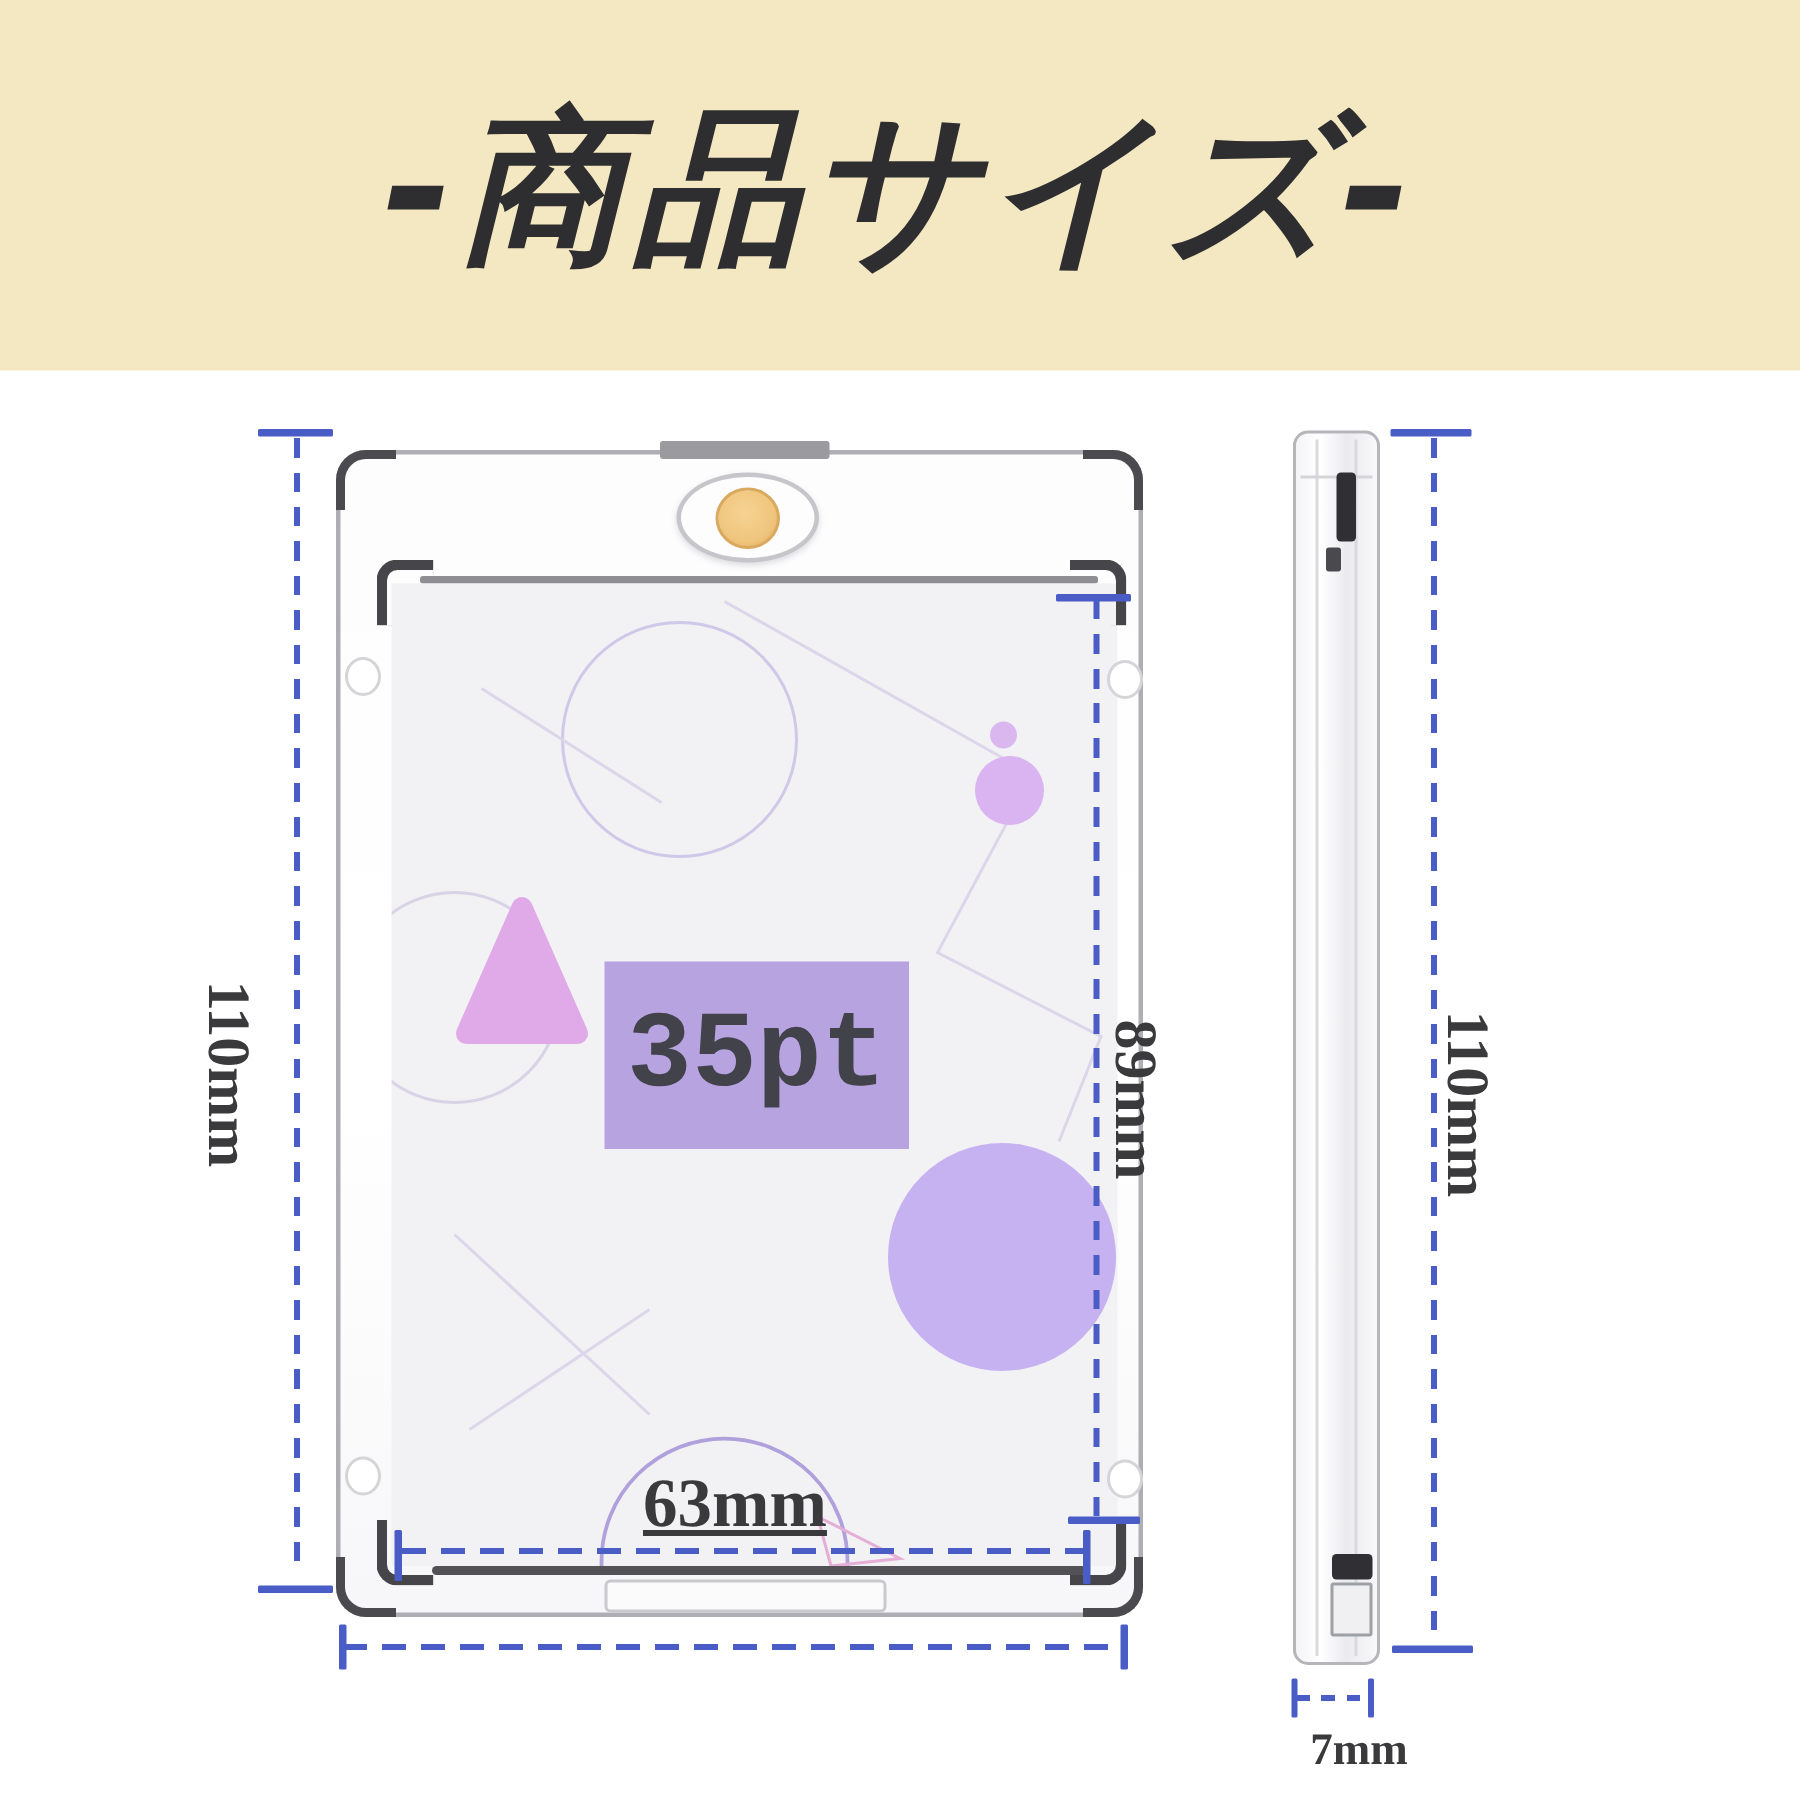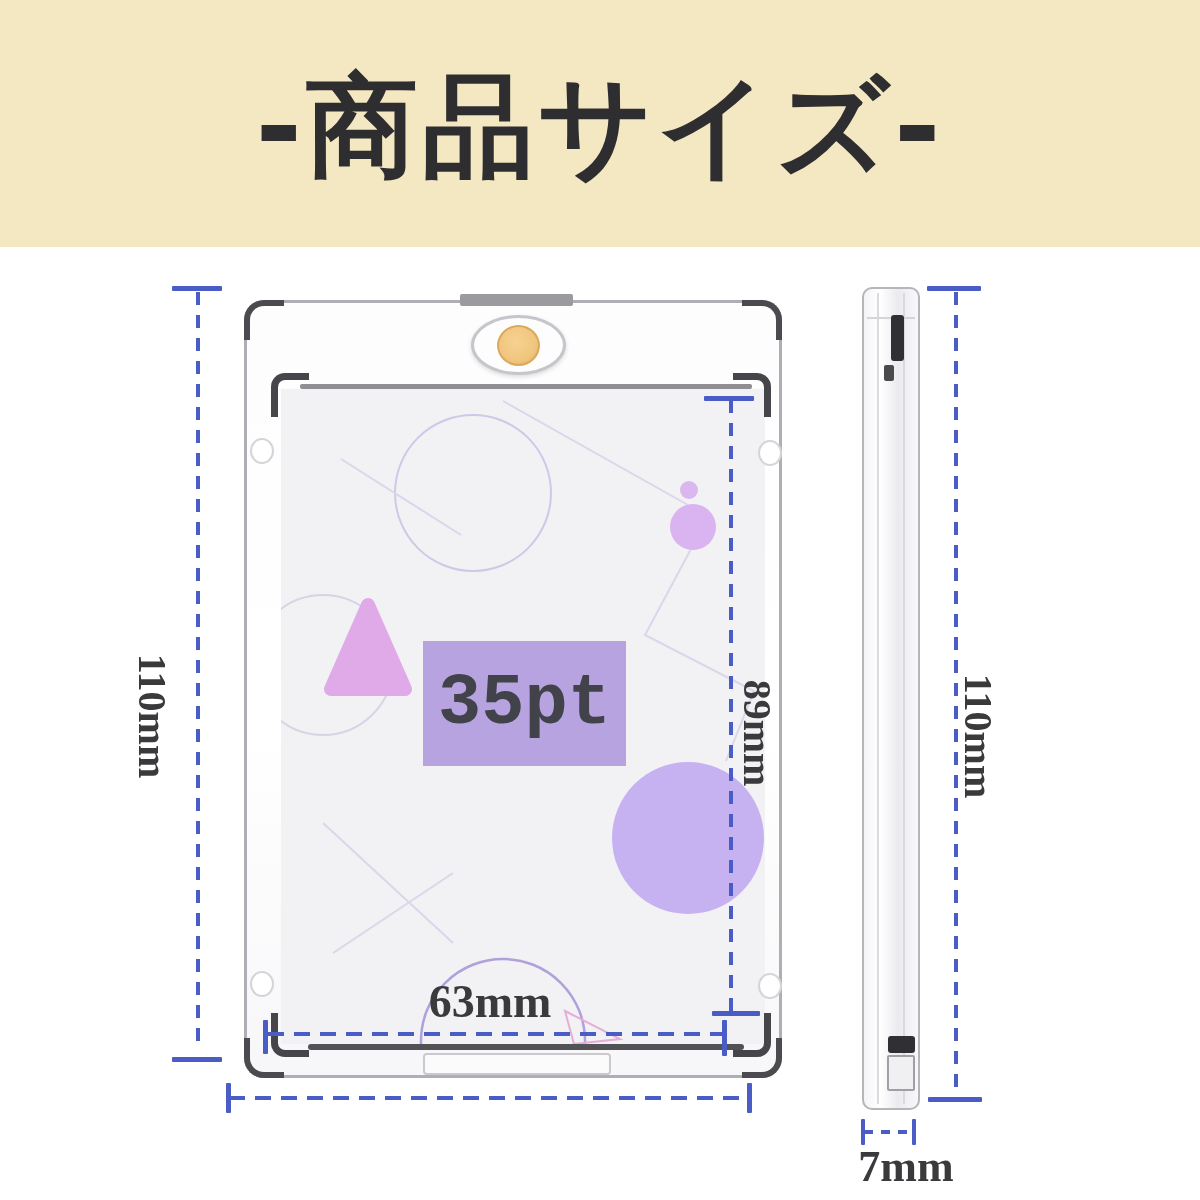--- a/index.html
+++ b/index.html
@@ -1,31 +1,31 @@
 <!DOCTYPE html>
 <html><head>
 <meta charset="utf-8">
 <style>
   html,body{margin:0;padding:0;}
   body{width:1200px;height:1200px;background:#ffffff;overflow:hidden;
        font-family:"Liberation Sans","DejaVu Sans",sans-serif;position:relative;}
   .canvas{position:absolute;inset:0;}
 
   
-  .header{position:absolute;left:0;top:0;width:1200px;height:247px;background:#f4e8c2;}
+  .header{position:absolute;left:0;top:0;width:1200px;height:247px;background:#f4e8c2;font-style:italic;}
   .header h1{margin:0;width:100%;height:247px;line-height:252px;text-align:center;
              font-size:112px;font-weight:900;color:#2e2e30;letter-spacing:4px;
              font-family:"DejaVu Sans","Liberation Sans",sans-serif;}
 
   .stage{position:absolute;left:0;top:247px;width:1200px;height:953px;}
 
   
   .holder{position:absolute;left:224px;top:53px;width:538px;height:778px;
           background:linear-gradient(180deg,#fdfdfe 0%,#ffffff 55%,#f7f7f9 100%);
-          border:3px solid #aeaeb4;border-radius:20px;box-sizing:border-box;margin-left:20px;}
+          border:3px solid #aeaeb4;border-radius:20px;box-sizing:border-box;}
   .corner{position:absolute;width:34px;height:34px;border:0 solid #4a4a4f;}
   .corner.tl{left:-3px;top:-3px;border-top-width:6px;border-left-width:6px;border-top-left-radius:20px;}
   .corner.tr{right:-3px;top:-3px;border-top-width:6px;border-right-width:6px;border-top-right-radius:20px;}
   .corner.bl{left:-3px;bottom:-3px;border-bottom-width:6px;border-left-width:6px;border-bottom-left-radius:20px;}
   .corner.br{right:-3px;bottom:-3px;border-bottom-width:6px;border-right-width:6px;border-bottom-right-radius:20px;}
 
   .top-tab{position:absolute;left:213px;top:-9px;width:113px;height:12px;background:#9b9b9f;border-radius:2px;}
   .btn-ring{position:absolute;left:224px;top:12px;width:95px;height:60px;border-radius:50%;
             border:3px solid #c6c6ca;background:#fdfdfe;box-sizing:border-box;
             box-shadow:0 2px 4px rgba(120,120,130,.25);}
@@ -71,21 +71,21 @@
   .vdash{position:absolute;width:4px;
          background:repeating-linear-gradient(180deg,#4a5cc5 0 13px,transparent 13px 23px);}
   .hdash{position:absolute;height:4px;
          background:repeating-linear-gradient(90deg,#4a5cc5 0 16px,transparent 16px 26px);}
   .hdash.small{background:repeating-linear-gradient(90deg,#4a5cc5 0 9px,transparent 9px 17px);}
   .tick{position:absolute;background:#4a5cc5;border-radius:1px;}
 
   .dim{position:absolute;font-family:"Liberation Serif","DejaVu Serif",serif;font-weight:700;
        color:#3a3a3c;text-align:center;}
   .dim.h46{font-size:46px;line-height:50px;}
-  .dim.h44{font-size:44px;line-height:48px;}
+  .dim.h44{font-size:30px;line-height:48px;}
   .dim.rot{width:170px;height:44px;font-size:40px;line-height:44px;transform:rotate(90deg);}
 </style>
 </head>
 <body>
 
 <div class="canvas">
 
   <div class="header">
     <h1>-商品サイズ-</h1>
   </div>
@@ -147,21 +147,21 @@
     <div class="dim rot" style="left:67px;top:447px;">110mm</div>
 
     <div class="vdash" style="left:729px;top:153px;height:615px;"></div>
     <div class="tick" style="left:704px;top:149px;width:50px;height:5px;"></div>
     <div class="tick" style="left:712px;top:764px;width:48px;height:5px;"></div>
     <div class="dim rot" style="left:672px;top:464px;">89mm</div>
 
     <div class="hdash" style="left:268px;top:785px;width:455px;"></div>
     <div class="tick" style="left:263px;top:773px;width:5px;height:34px;"></div>
     <div class="tick" style="left:722px;top:773px;width:5px;height:36px;"></div>
-    <div class="dim h46" style="left:400px;top:730px;width:180px;">63mm</div>
+    <div class="dim h46" style="left:400px;top:730px;width:180px;text-decoration:underline;">63mm</div>
 
     <div class="hdash" style="left:229px;top:849px;width:522px;"></div>
     <div class="tick" style="left:226px;top:836px;width:5px;height:30px;"></div>
     <div class="tick" style="left:747px;top:836px;width:5px;height:30px;"></div>
 
     <div class="slab">
       <div class="vline" style="left:13px;"></div>
       <div class="vline" style="left:39px;"></div>
       <div class="topline"></div>
       <div class="bar-top"></div>

